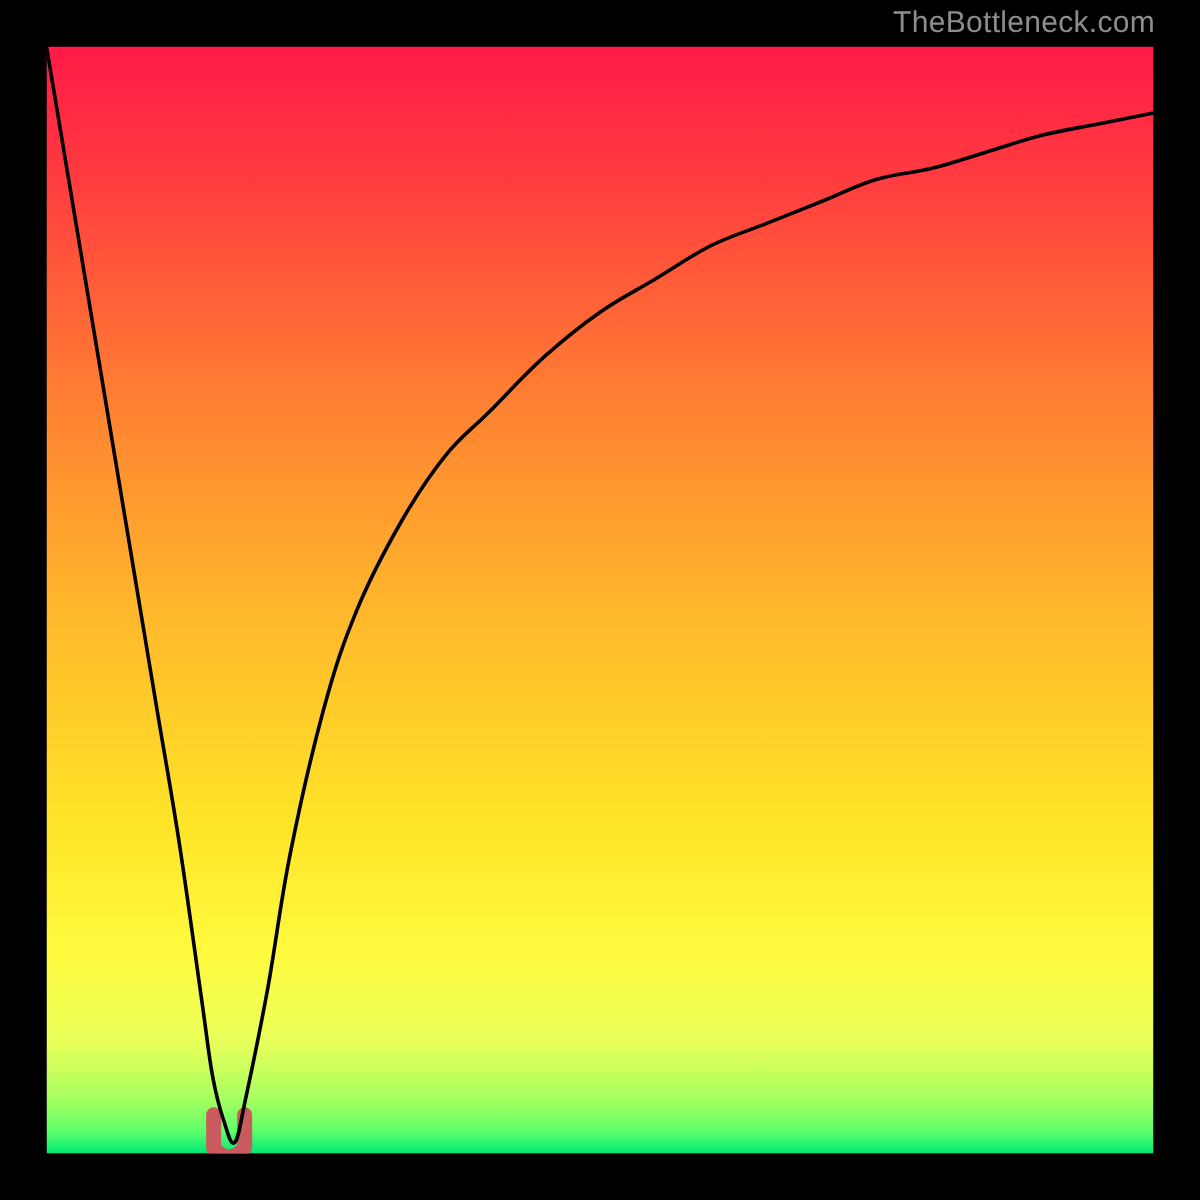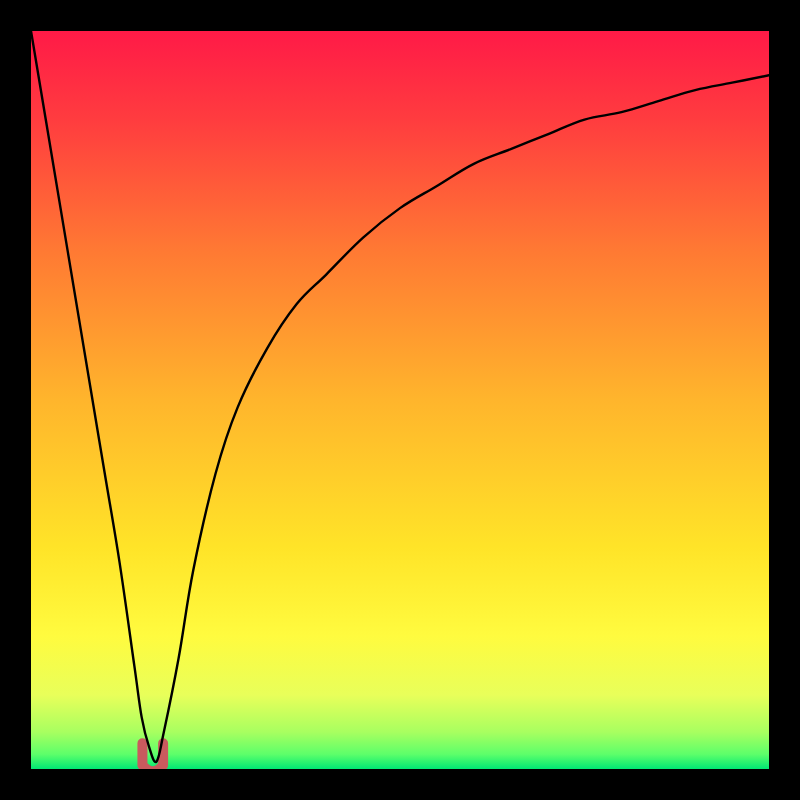--- a/index.html
+++ b/index.html
@@ -49,20 +49,21 @@
     font-size: 20px;
     font-weight: 500;
     color: #8d8d8d;
     letter-spacing: 0.2px;
   }
 </style>
 </head>
 <body>
 
 <div class="frame">
+  <div class="watermark">TheBottleneck.com</div>
   <div class="plot-area">
     <svg class="gradient" viewBox="0 0 738 738" preserveAspectRatio="none">
       <defs>
         <linearGradient id="bg" x1="0" y1="0" x2="0" y2="1">
             <stop offset="0%" stop-color="#ff1a47"></stop>
             <stop offset="12%" stop-color="#ff3c3f"></stop>
             <stop offset="30%" stop-color="#ff7a33"></stop>
             <stop offset="50%" stop-color="#ffb52c"></stop>
             <stop offset="70%" stop-color="#ffe428"></stop>
             <stop offset="82%" stop-color="#fffb3f"></stop>

